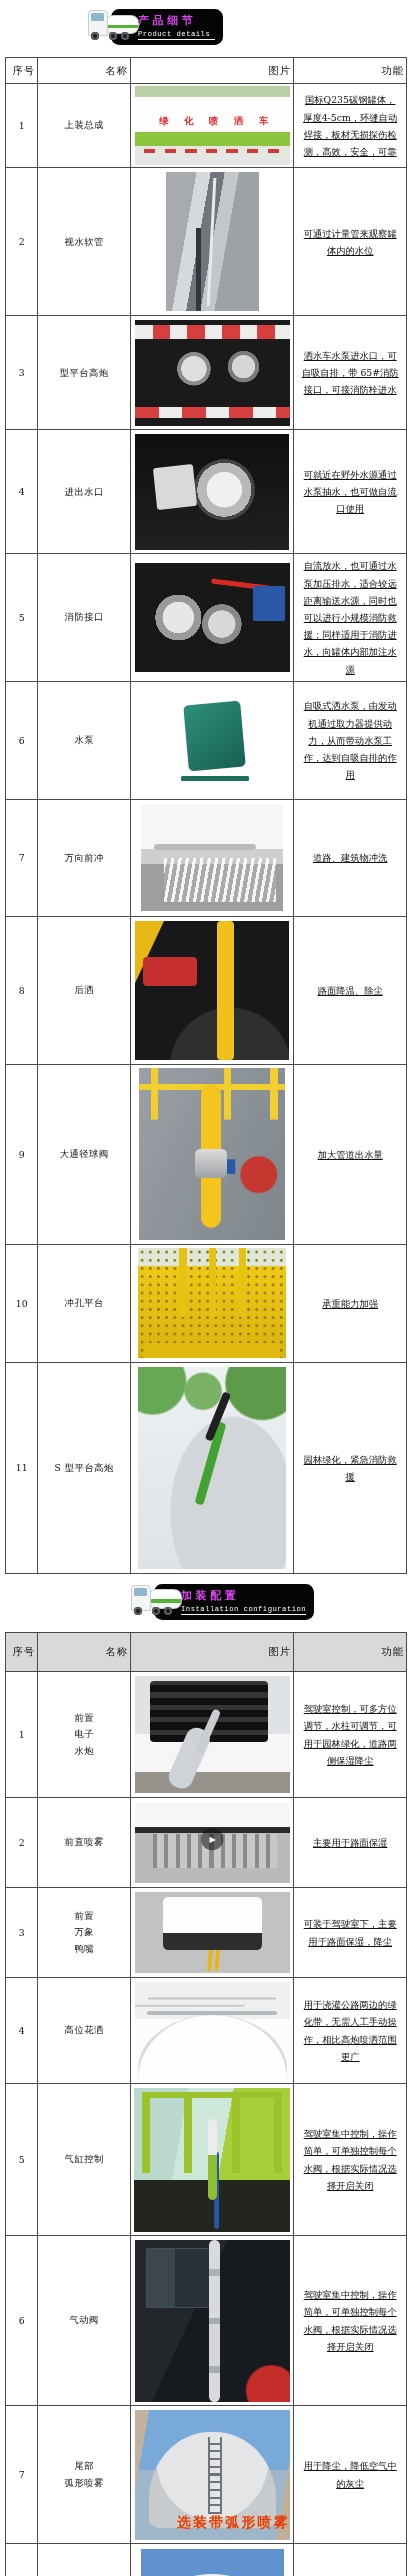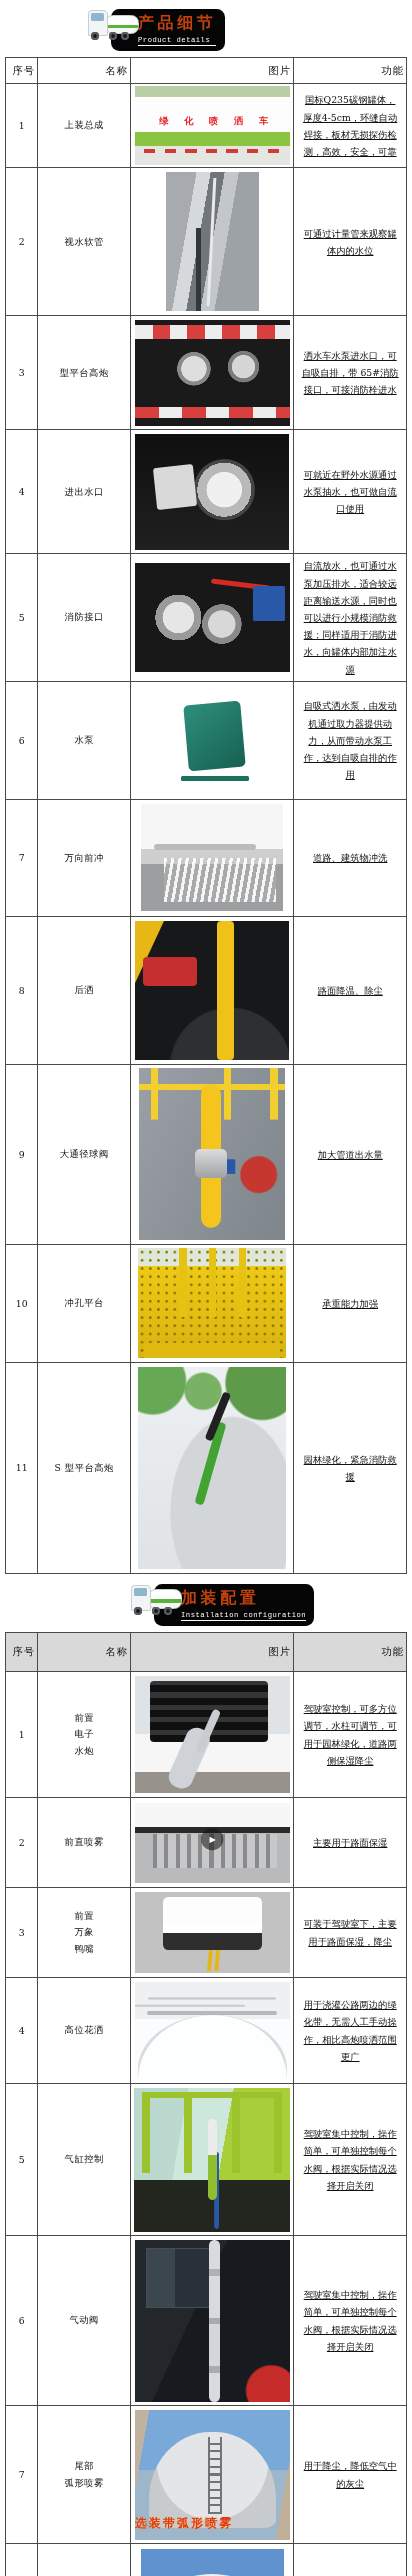--- a/index.html
+++ b/index.html
@@ -20,21 +20,21 @@
     border:0.5px solid #c7cdd0; border-radius:7.7px; }
   .truck-cab { position:absolute; left:1px; bottom:6.2px; width:17.5px; height:24px;
     background:#f2f5f6; border:0.5px solid #c7cdd0; border-radius:3.6px 4.6px 1px 1px; }
   .truck-cab::before { content:""; position:absolute; left:2.1px; top:2.1px; right:2.1px; height:7.7px;
     background:#8fb6cc; border-radius:1.5px; }
   .truck-wheel { position:absolute; bottom:2.1px; width:8.2px; height:8.2px; background:#17191b;
     border-radius:50%; box-shadow: inset 0 0 0 2.1px #5a5e62; }
   .tw1 { left:4.1px; } .tw2 { left:21.6px; } .tw3 { left:34px; }
   .badge { position:absolute; left:24px; top:5.2px; background:#050505; border-radius:8.2px;
     padding: 4.1px 8.2px 4.6px 27px; min-width: 77px; }
-  .badge-title { color:#c2410c; font-size:16px; font-weight:bold; letter-spacing:3.6px; white-space:nowrap; }
+  .badge-title { color:#d946ef; font-size:11px; font-weight:bold; letter-spacing:3.6px; white-space:nowrap; }
   .badge-sub { color:#fff; font-size:7.2px; font-family:"Liberation Mono","DejaVu Sans Mono",monospace;
     border-bottom:1px solid #fff; padding:1.5px 0 1.5px; white-space:nowrap; letter-spacing:0.5px; }
 
   
   table { border-collapse: collapse; table-layout: fixed; width: 402px; margin-left: 5.2px;
     border: 1px solid #262626; background:#fff; }
   th, td { border: 0.5px solid #4a4a4a; text-align: center; vertical-align: middle;
     padding: 2.1px; box-sizing: border-box; }
   th { font-size: 10.3px; font-weight: 400; letter-spacing: 1px; text-align: right; }
   #table-1 th { height: 26px; background: #ffffff; }
@@ -181,22 +181,22 @@
 
   .p2-7{width:155px;height:130px;
     background:linear-gradient(100deg,#c0b29e 0 8%,transparent 8% 92%,#bfae98 92%),
       linear-gradient(#78a9d8 0 46%,#9db6c9 46%);}
   .p2-7::before{content:"";position:absolute;left:9%;right:9%;top:17%;bottom:9%;
     background:radial-gradient(ellipse at 50% 28%,#e3e5e7 0 62%,#c7cbce 63%);
     border-radius:48% 48% 10% 10%/70% 70% 8% 8%;}
   .p2-7::after{content:"";position:absolute;left:47%;top:21%;bottom:20%;width:14.4px;
     background:repeating-linear-gradient(0deg,#6f7479 0 2.1px,transparent 2.1px 7.7px),
       linear-gradient(90deg,#6f7479 0 2.1px,transparent 2.1px 12.4px,#6f7479 12.4px 14.4px);}
-  .p2-7 .photo-caption{bottom:6%;left:0;right:0;color:#e0391e;font-size:12px;letter-spacing:2.1px;
-    text-align:left;text-shadow:0 0 1px #ffd23e;margin-top:36px;}
+  .p2-7 .photo-caption{bottom:6%;left:0;right:0;color:#e0391e;font-size:14px;letter-spacing:2.1px;
+    text-align:right;text-shadow:0 0 1px #ffd23e;margin-top:36px;}
 
   .p2-8{width:143px;height:83px;background:#5f92cf;}
   .p2-8::before{content:"";position:absolute;left:6%;right:6%;top:30%;bottom:0;background:#eff1f3;
     border-radius:50% 50% 6% 6%/85% 85% 6% 6%;}
 </style>
 </head>
 <body>
 
 <div>
 

